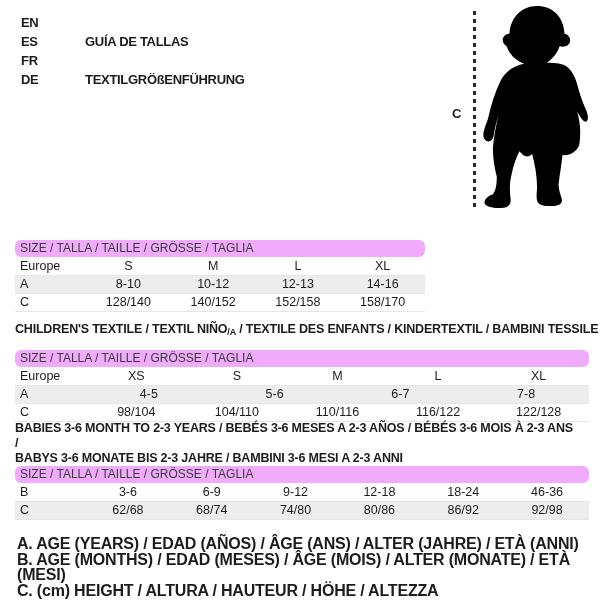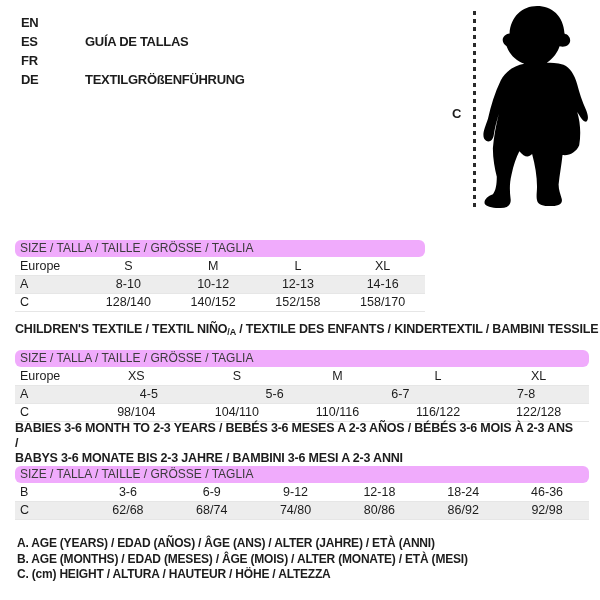--- a/index.html
+++ b/index.html
@@ -33,21 +33,21 @@
   .children-table { top:350px; width:574px; }
   .babies-table   { top:466px; width:574px; }
   .size-bar { background:#f0abfc; color:#3b3b3b; height:17px; line-height:17px;
     padding-left:5px; margin-bottom:1px; font-size:12px;border-radius:6px; }
   .t-row { display:flex; height:17px; line-height:17px; border-bottom:1px solid #e6e6e6; }
   .t-row.shaded { background:#ededed; }
   .t-label { flex:0 0 66px; padding-left:5px; text-align:left; }
   .t-cell { flex:1 1 0; text-align:center; }
 
   
-  .legend { position:absolute; left:17px; top:536px; font-weight:bold; font-size:12px; line-height:15.6px; letter-spacing:-0.2px; }
+  .legend { position:absolute; left:17px; top:536px; font-weight:bold; font-size:16px; line-height:15.6px; letter-spacing:-0.2px; }
 </style>
 </head>
 <body>
 
 <div class="page">
 
   <div class="lang-list">
     <div class="lang-row">
       <span class="lang-code">EN</span>
     </div>

